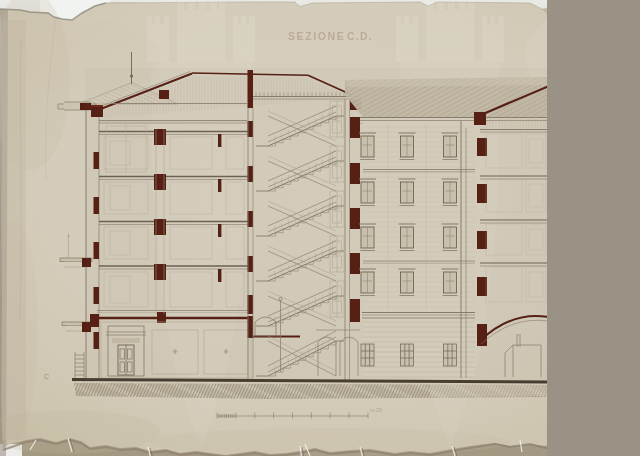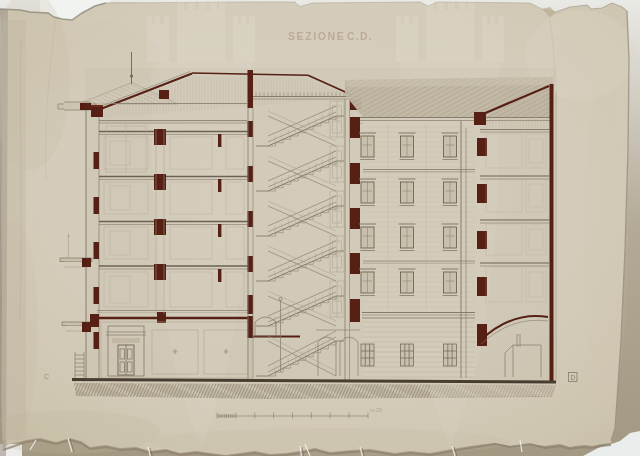--- a/index.html
+++ b/index.html
@@ -1,16 +1,16 @@
 <!DOCTYPE html>
 <html><head>
 <meta charset="utf-8">
 <style>
 html,body{margin:0;padding:0;background:#9b9286;}
-#stage{position:relative;width:640px;height:456px;overflow:hidden;font-family:"Liberation Sans",sans-serif;}
+#stage{position:relative;width:547px;height:456px;overflow:hidden;font-family:"Liberation Sans",sans-serif;}
 </style>
 </head>
 <body>
 <div id="stage">
 <svg width="640" height="456" viewBox="0 0 640 456" xmlns="http://www.w3.org/2000/svg">
 <defs>
 <linearGradient id="backdrop" x1="0" y1="0" x2="0" y2="1">
 <stop offset="0" stop-color="#e9e9e5"></stop>
 <stop offset="0.5" stop-color="#b3a996"></stop>
 <stop offset="1" stop-color="#a39881"></stop>

